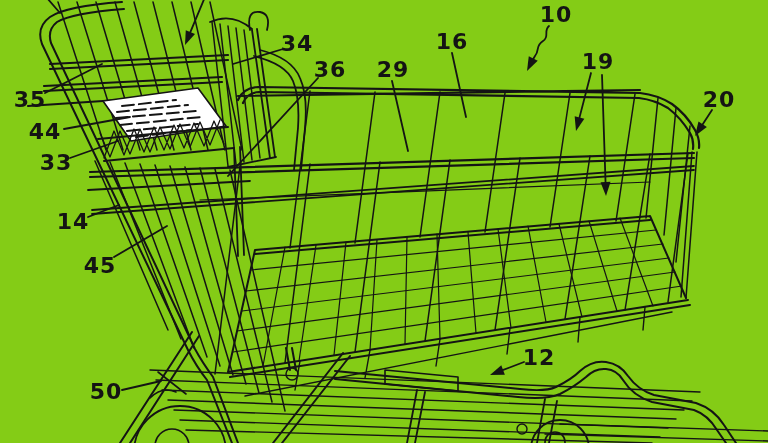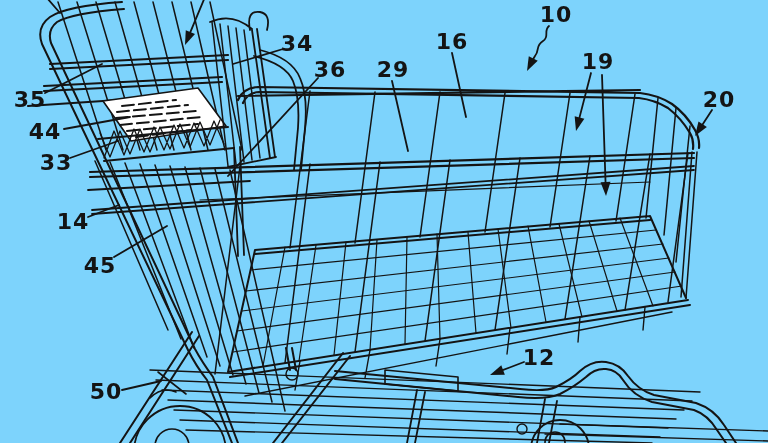--- a/index.html
+++ b/index.html
@@ -1,16 +1,16 @@
 <!DOCTYPE html>
 <html><head>
 <meta charset="utf-8">
 <style>
   html,body{margin:0;padding:0;background:#ffffff;}
-  .stage{position:relative;width:768px;height:443px;background:#7dd3fc;overflow:hidden;}
+  .stage{position:relative;width:768px;height:443px;background:#84cc16;overflow:hidden;}
   svg{display:block;}
   .ref-label{font-family:"DejaVu Sans",sans-serif;font-weight:600;font-size:22px;fill:#141414;letter-spacing:1px;}
 </style>
 </head>
 <body>
 
 <div class="stage">
 <svg width="768" height="443" viewBox="0 0 768 443" fill="none" stroke="#141414" stroke-linecap="round" stroke-linejoin="round">
 
   <g>

